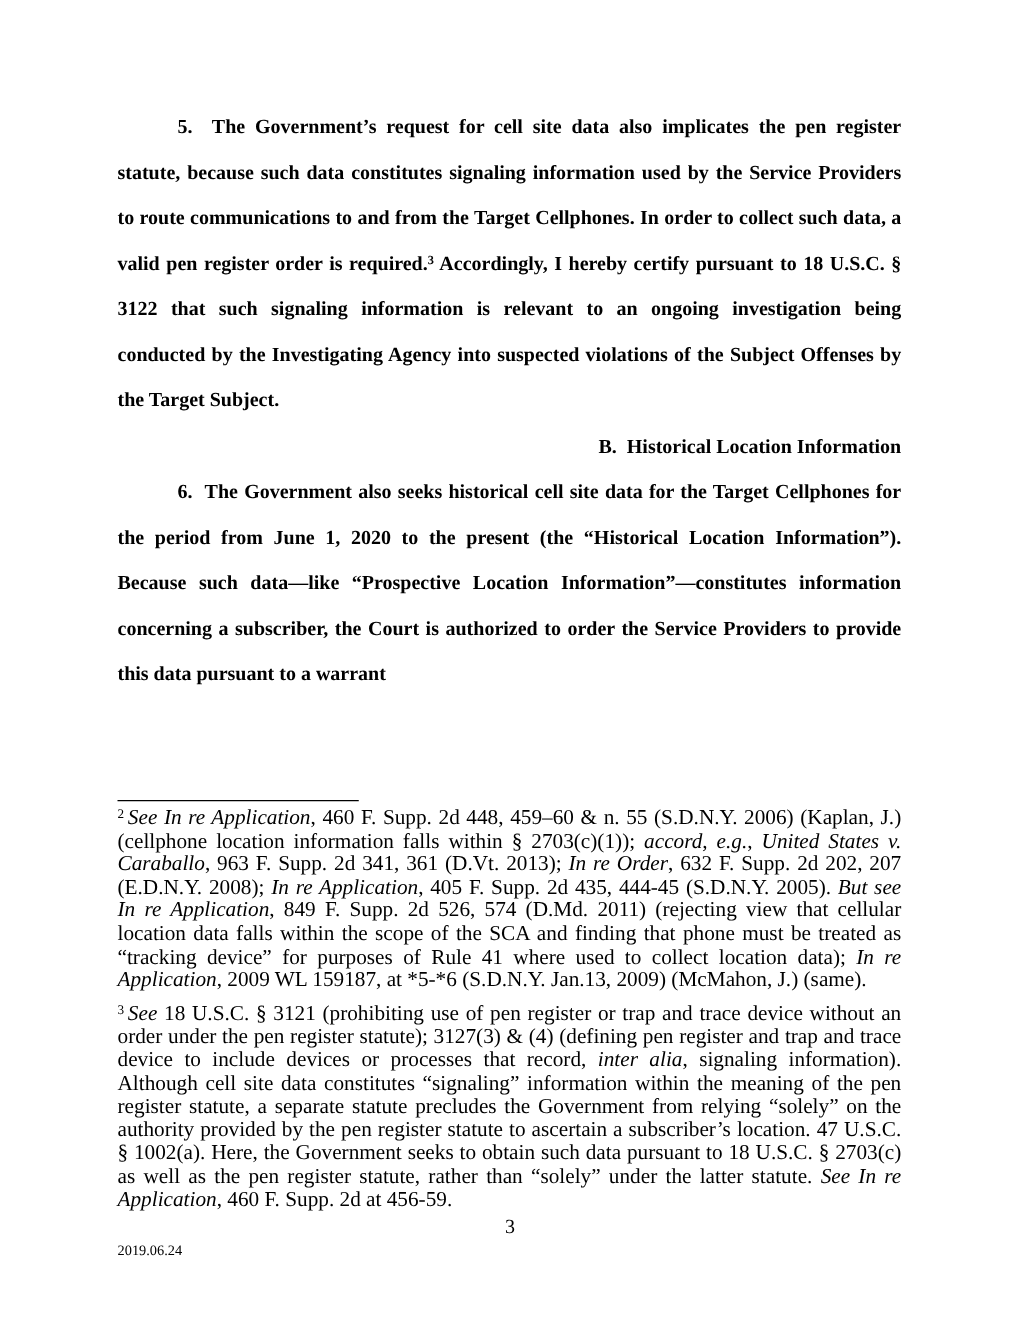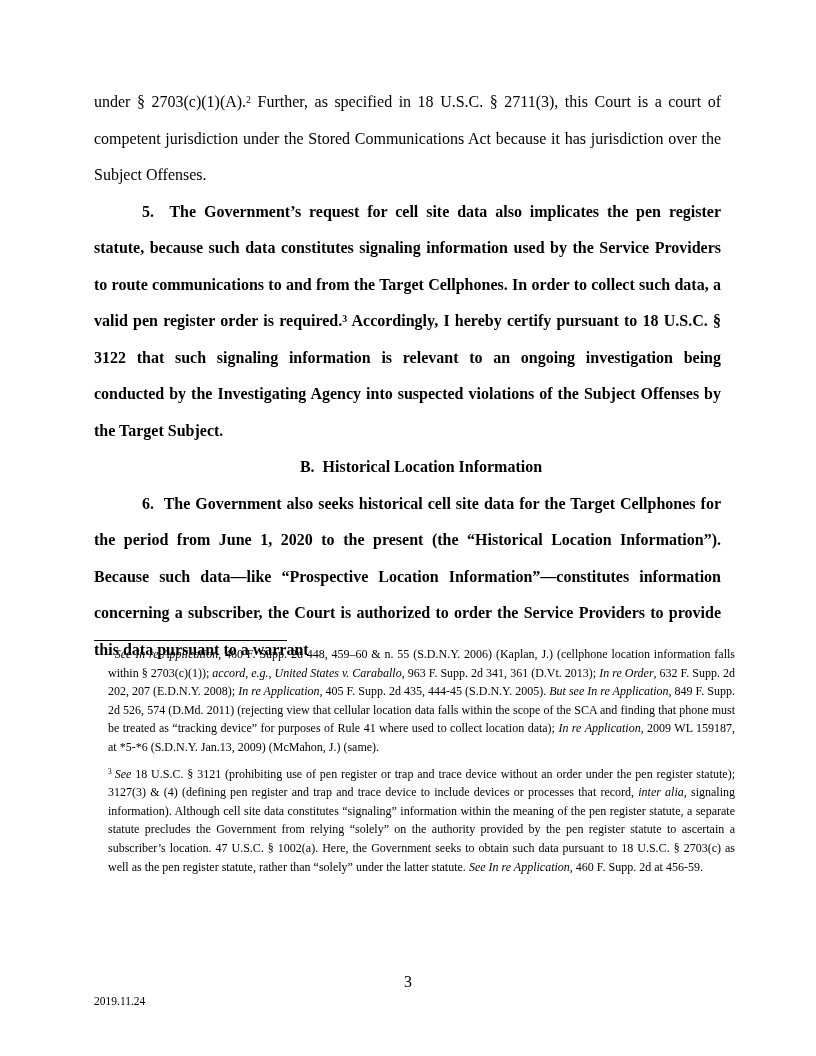--- a/index.html
+++ b/index.html
@@ -16,32 +16,32 @@
     left:94px; top:84px; width:627px;
     font-size:16px;
     line-height:36.5px;
     text-align:justify;
   }
   .body-text p { margin:0; }
   .para.indent { text-indent:48px;font-weight:bold; }
   .heading {
     font-weight:bold;
     text-indent:27px;
-    text-align:center;
+    text-align:right;
   }
   .fn-sep {
     position:absolute;
     left:94px; top:640px;
     width:193px; height:0;
     border-top:1.6px solid #000000;
   }
   .footnotes {
     position:absolute;
-    left:108px; top:645px; width:627px;
-    font-size:12px;
+    left:94px; top:645px; width:627px;
+    font-size:17px;
     line-height:18.6px;
     text-align:justify;
     font-family:Liberation Serif, serif;
   }
   .footnotes p { margin:0; }
   .footnotes p + p { margin-top:8px; }
   .i { font-style:italic; }
   .b { font-weight:bold; }
   sup.fnref, sup.fnmark {
     font-size:0.62em;
@@ -63,25 +63,24 @@
     left:94px; top:995px;
     font-size:11.5px;
     line-height:13px;
   }
 </style>
 </head>
 <body>
 
 <div class="page">
   <main class="body-text" id="body-blocks">
-      <p class="para"><span>under § 2703(c)(1)(A).</span><sup class="fnref">2</sup><span> Further, as specified in 18 U.S.C. § 2711(3), this Court is a court of competent jurisdiction under the Stored Communications Act because it has jurisdiction over the Subject Offenses.</span></p>
       <p class="para indent"><span>5.&nbsp; The Government’s request for cell site data also implicates the pen register statute, because such data constitutes signaling information used by the Service Providers to route communications to and from the Target Cellphones. In order to collect such data, a valid pen register order is required.</span><sup class="fnref">3</sup><span> Accordingly, I hereby certify pursuant to 18 U.S.C. § 3122 that such signaling information is relevant to an ongoing investigation being conducted by the Investigating Agency into suspected violations of the Subject Offenses by the Target Subject.</span></p>
       <p class="heading"><span class="b">B.&nbsp;&nbsp;Historical Location Information</span></p>
       <p class="para indent"><span>6.&nbsp; The Government also seeks historical cell site data for the Target Cellphones for the period from June 1, 2020 to the present (the “Historical Location Information”). Because such data—like “Prospective Location Information”—constitutes information concerning a subscriber, the Court is authorized to order the Service Providers to provide this data pursuant to a warrant</span></p>
     </main>
   <div class="fn-sep"></div>
   <section class="footnotes" id="footnotes">
       <p><sup class="fnmark">2</sup><span class="i">See In re Application</span><span>, 460 F. Supp. 2d 448, 459–60 &amp; n. 55 (S.D.N.Y. 2006) (Kaplan, J.) (cellphone location information falls within § 2703(c)(1)); </span><span class="i">accord, e.g.</span><span>, </span><span class="i">United States v. Caraballo</span><span>, 963 F. Supp. 2d 341, 361 (D.Vt. 2013); </span><span class="i">In re Order</span><span>, 632 F. Supp. 2d 202, 207 (E.D.N.Y. 2008); </span><span class="i">In re Application</span><span>, 405 F. Supp. 2d 435, 444-45 (S.D.N.Y. 2005). </span><span class="i">But see In re Application</span><span>, 849 F. Supp. 2d 526, 574 (D.Md. 2011) (rejecting view that cellular location data falls within the scope of the SCA and finding that phone must be treated as “tracking device” for purposes of Rule 41 where used to collect location data); </span><span class="i">In re Application</span><span>, 2009 WL 159187, at *5-*6 (S.D.N.Y. Jan.13, 2009) (McMahon, J.) (same).</span></p>
       <p><sup class="fnmark">3</sup><span class="i">See</span><span> 18 U.S.C. § 3121 (prohibiting use of pen register or trap and trace device without an order under the pen register statute); 3127(3) &amp; (4) (defining pen register and trap and trace device to include devices or processes that record, </span><span class="i">inter alia</span><span>, signaling information). Although cell site data constitutes “signaling” information within the meaning of the pen register statute, a separate statute precludes the Government from relying “solely” on the authority provided by the pen register statute to ascertain a subscriber’s location. 47 U.S.C. § 1002(a). Here, the Government seeks to obtain such data pursuant to 18 U.S.C. § 2703(c) as well as the pen register statute, rather than “solely” under the latter statute. </span><span class="i">See In re Application</span><span>, 460 F. Supp. 2d at 456-59.</span></p>
     </section>
   <div class="page-number">3</div>
-  <div class="footer-date">2019.11.24</div>
+  <div class="footer-date">2019.06.24</div>
 </div>
 
 </body></html>

